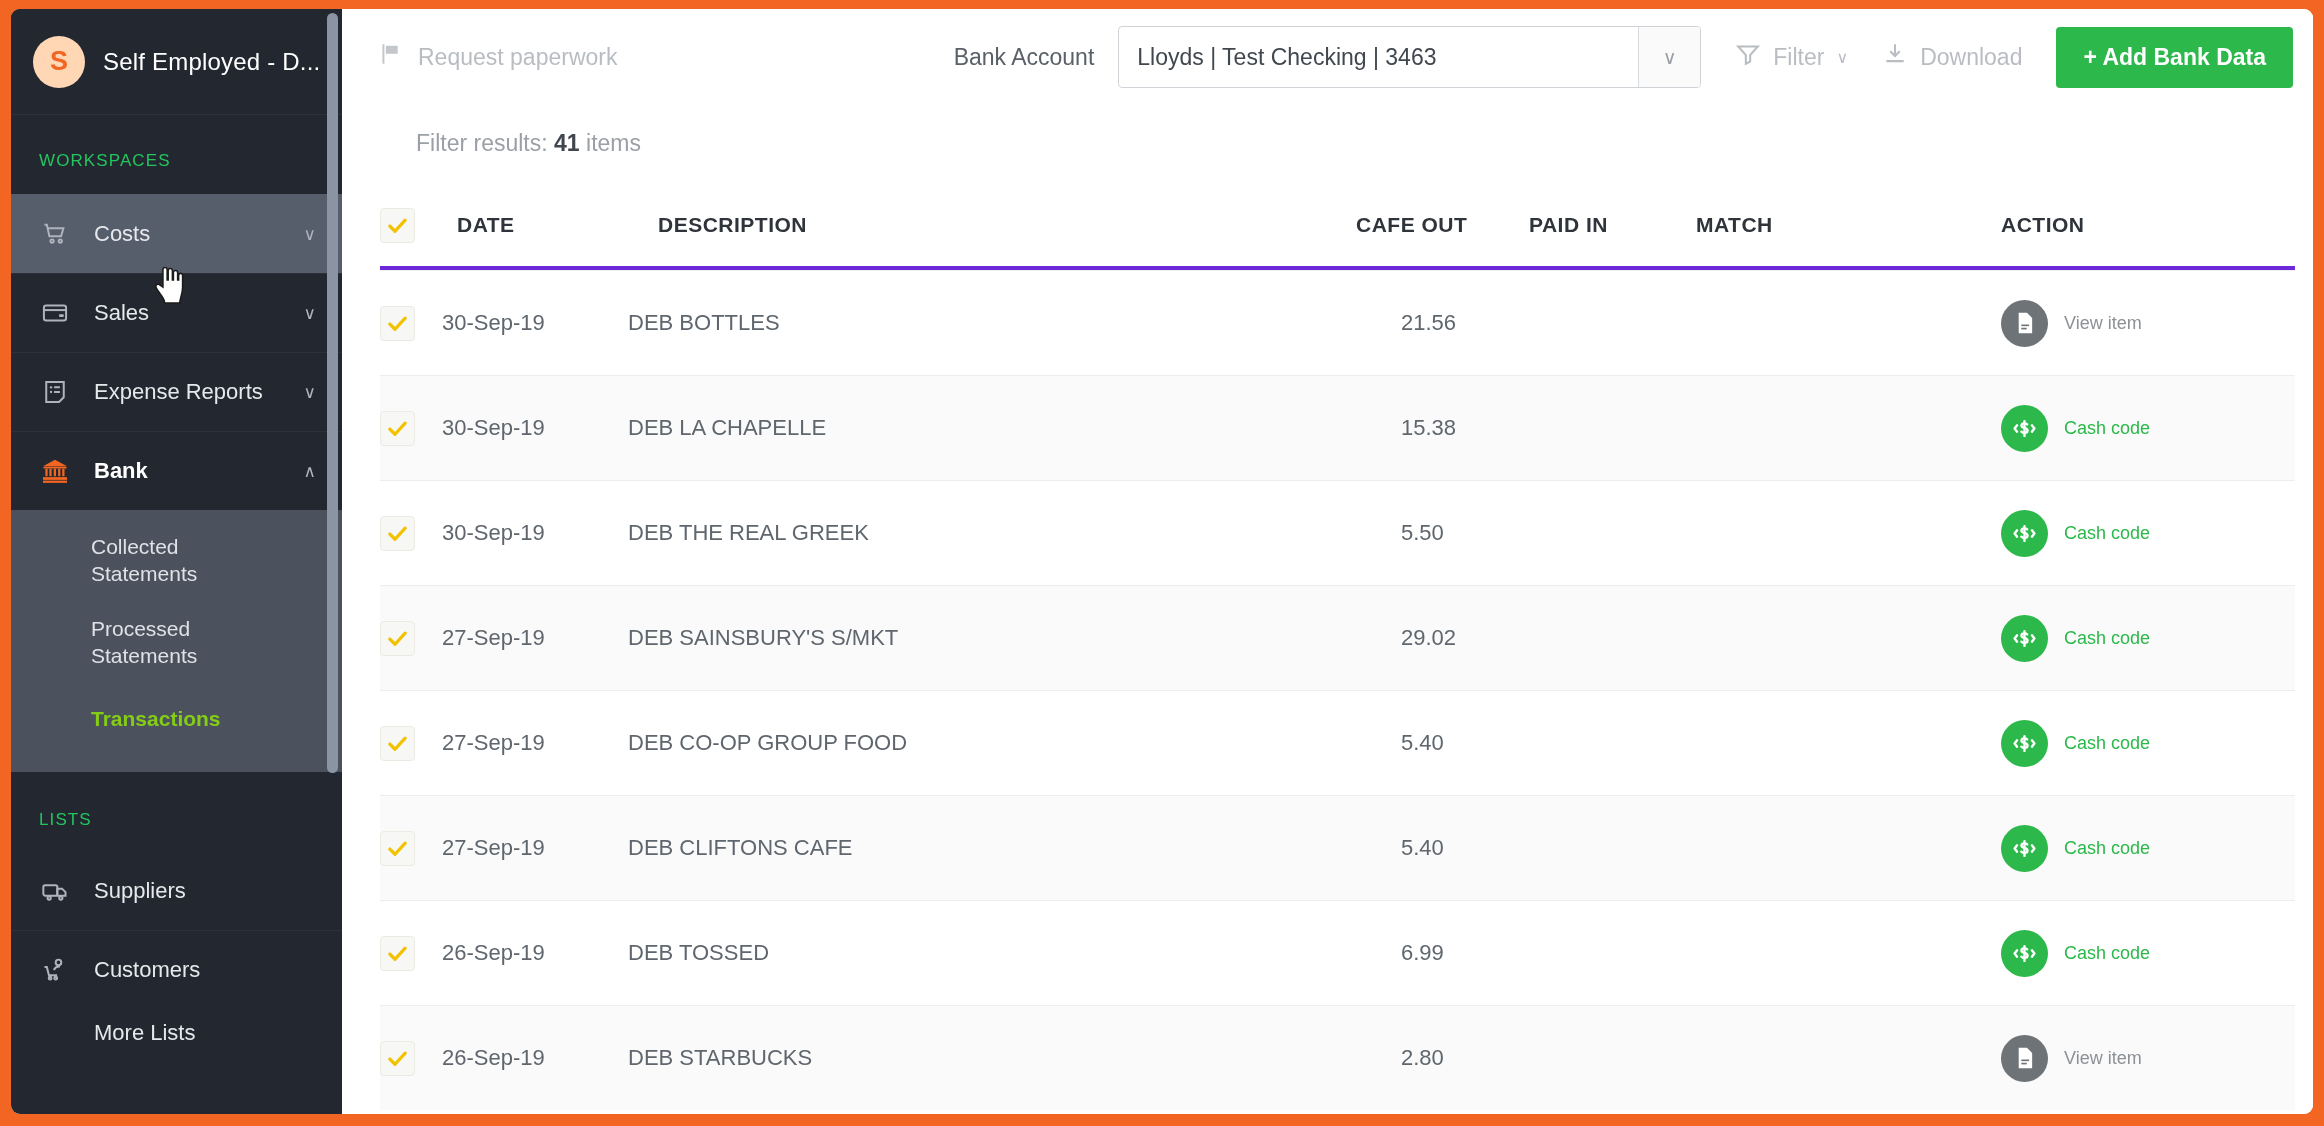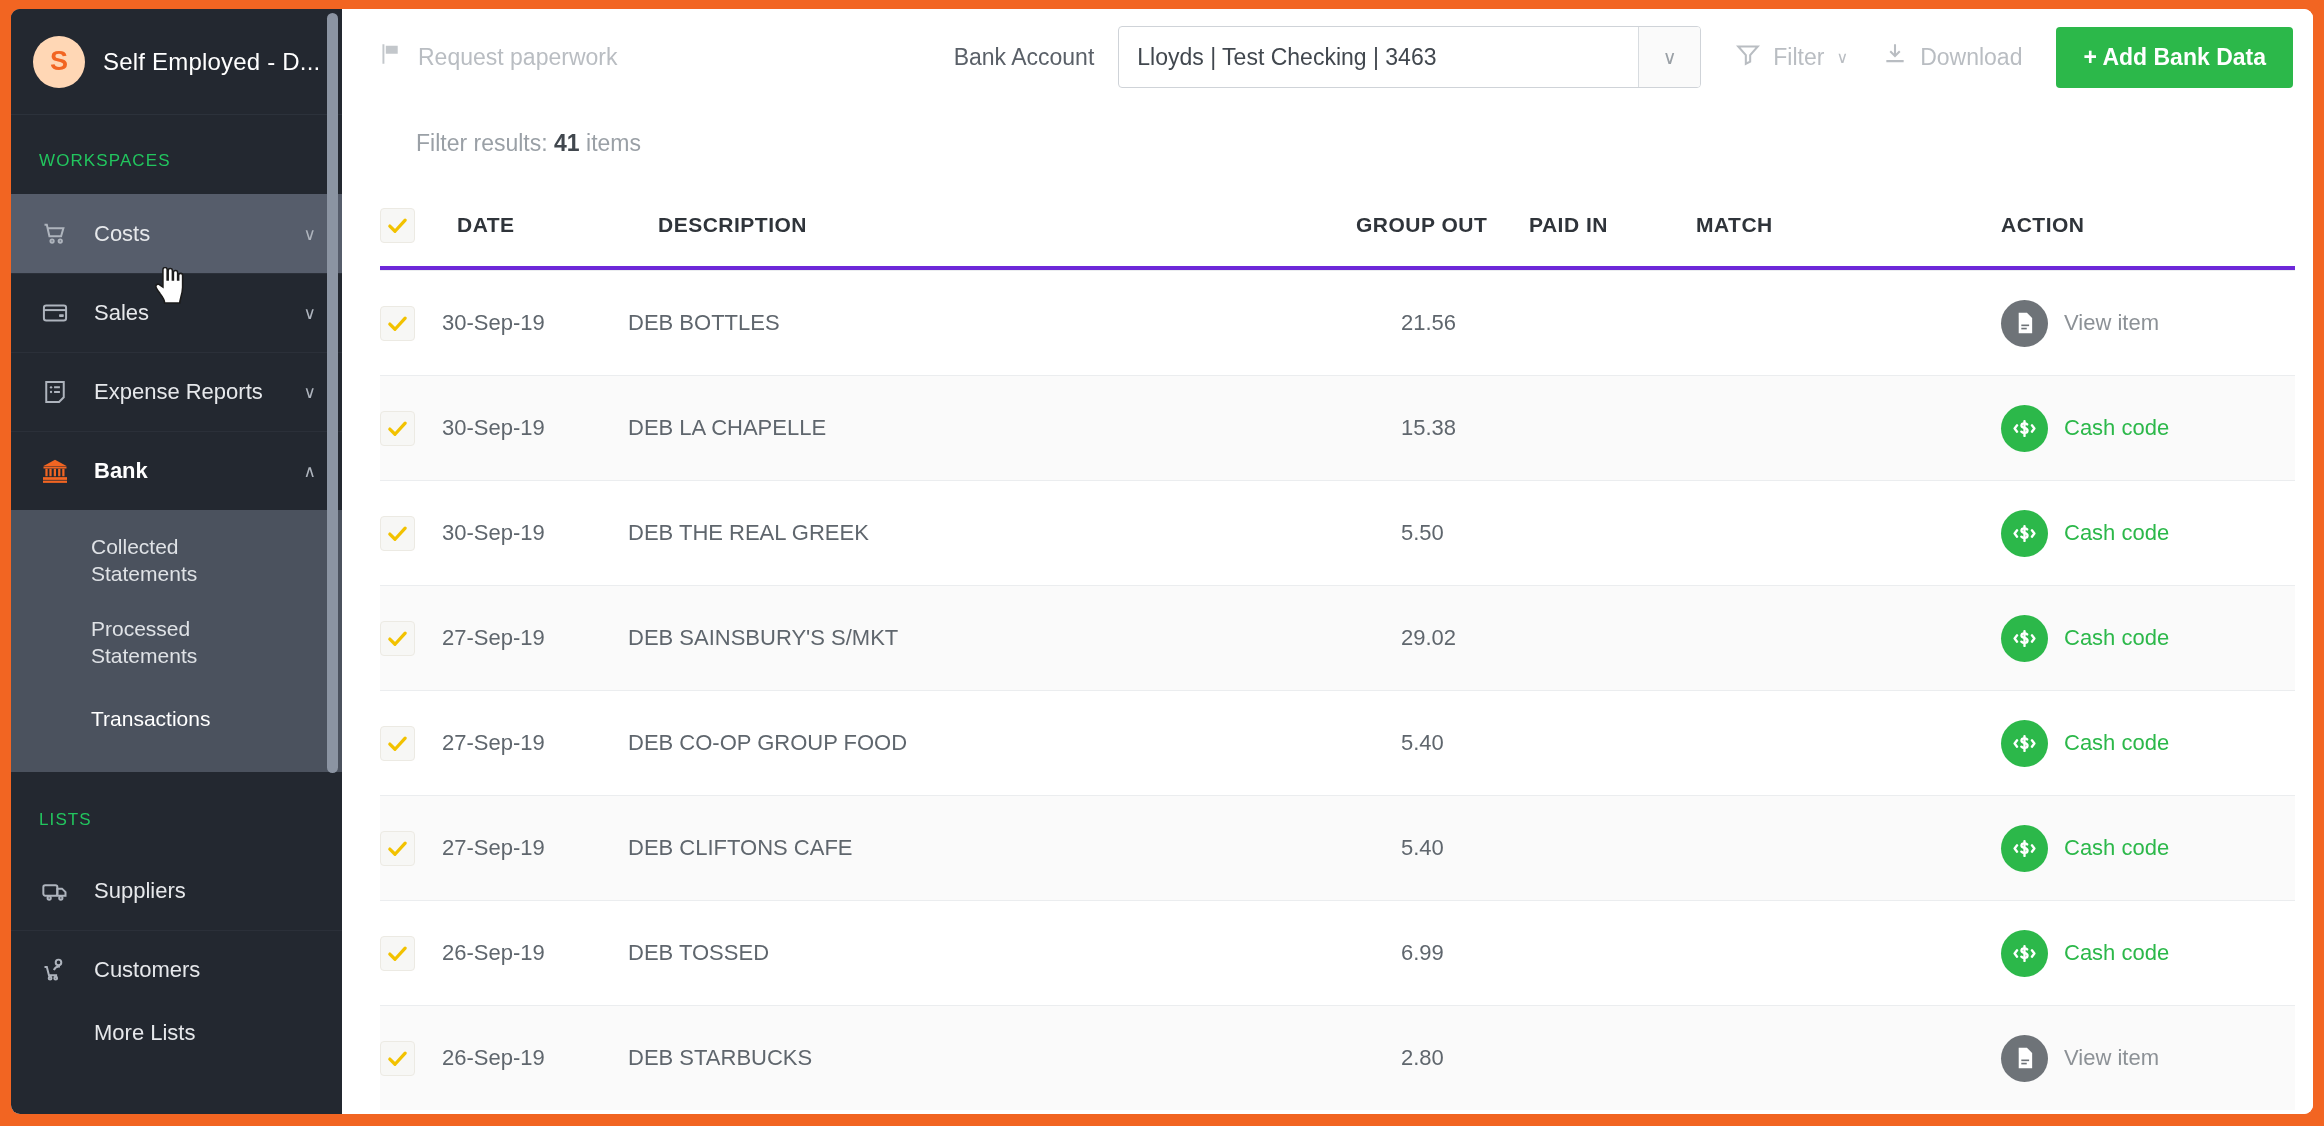--- a/index.html
+++ b/index.html
@@ -120,21 +120,21 @@
 
   .sub-list { background: #4b525e; padding: 10px 0 26px 0; }
   .sub-item {
     color: #dfe2e6;
     font-size: 21px;
     line-height: 1.28;
     padding: 14px 26px 14px 80px;
     cursor: pointer;
     white-space: pre-line;
   }
-  .sub-item.current { font-weight: normal; color: #ffffff; padding-top: 22px; }
+  .sub-item.current { font-weight: bold; color: #84cc16; padding-top: 22px; }
 
   #side-scrollbar {
     position: absolute;
     right: 4px;
     top: 0;
     width: 11px;
     height: 100%;
   }
   #side-thumb {
     position: absolute;
@@ -291,21 +291,21 @@
 
   .act-cell { display: flex; align-items: center; gap: 16px; cursor: pointer; }
   .act-badge {
     width: 47px; height: 47px;
     border-radius: 50%;
     display: flex; align-items: center; justify-content: center;
     flex: 0 0 47px;
   }
   .act-badge.green { background: #2cb84a; }
   .act-badge.grey  { background: #6e7378; }
-  .act-text { font-size: 22px; }
+  .act-text { font-size: 18px; }
   .act-text.green { color: #2cb84a; }
   .act-text.grey  { color: #8c9196; }
 
   
   #cursor {
     position: absolute;
     left: 142px; top: 258px;
     width: 34px; height: 38px;
     pointer-events: none;
     z-index: 50;
@@ -490,21 +490,21 @@
         <div class="trow head">
           <div class="c-chk">
             <span class="chk">
               <svg width="23" height="23" viewBox="0 0 24 24" fill="none" stroke="#f2c200" stroke-width="3.4" stroke-linecap="round" stroke-linejoin="round">
                   <path d="M4 12.6 9.4 18 20 6.4"></path>
                 </svg>
             </span>
           </div>
           <div class="c-date">DATE</div>
           <div class="c-desc">DESCRIPTION</div>
-          <div class="c-out">GROUP OUT</div>
+          <div class="c-out">CAFE OUT</div>
           <div class="c-in">PAID IN</div>
           <div class="c-match">MATCH</div>
           <div class="c-act">ACTION</div>
         </div>
 
         <div id="rows">
             <div class="trow">
               <div class="c-chk">
                 <span class="chk">
                   <svg width="23" height="23" viewBox="0 0 24 24" fill="none" stroke="#f2c200" stroke-width="3.4" stroke-linecap="round" stroke-linejoin="round">

